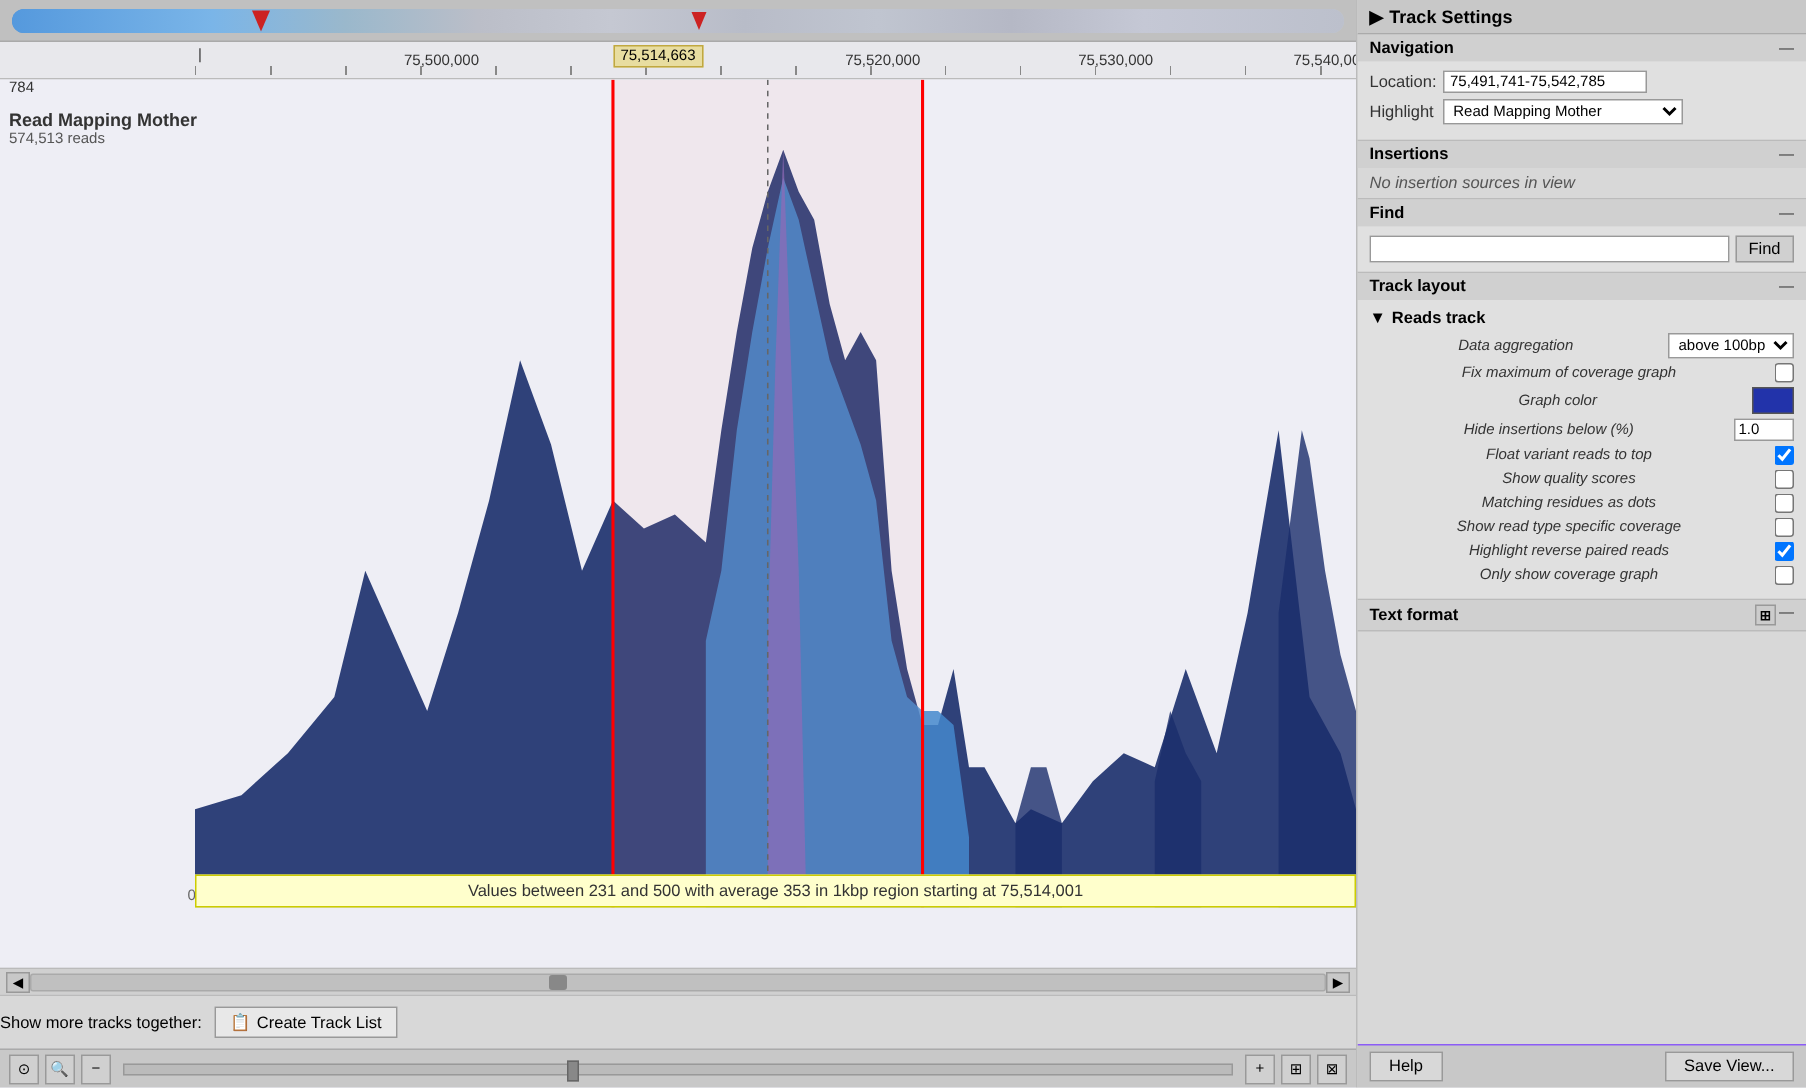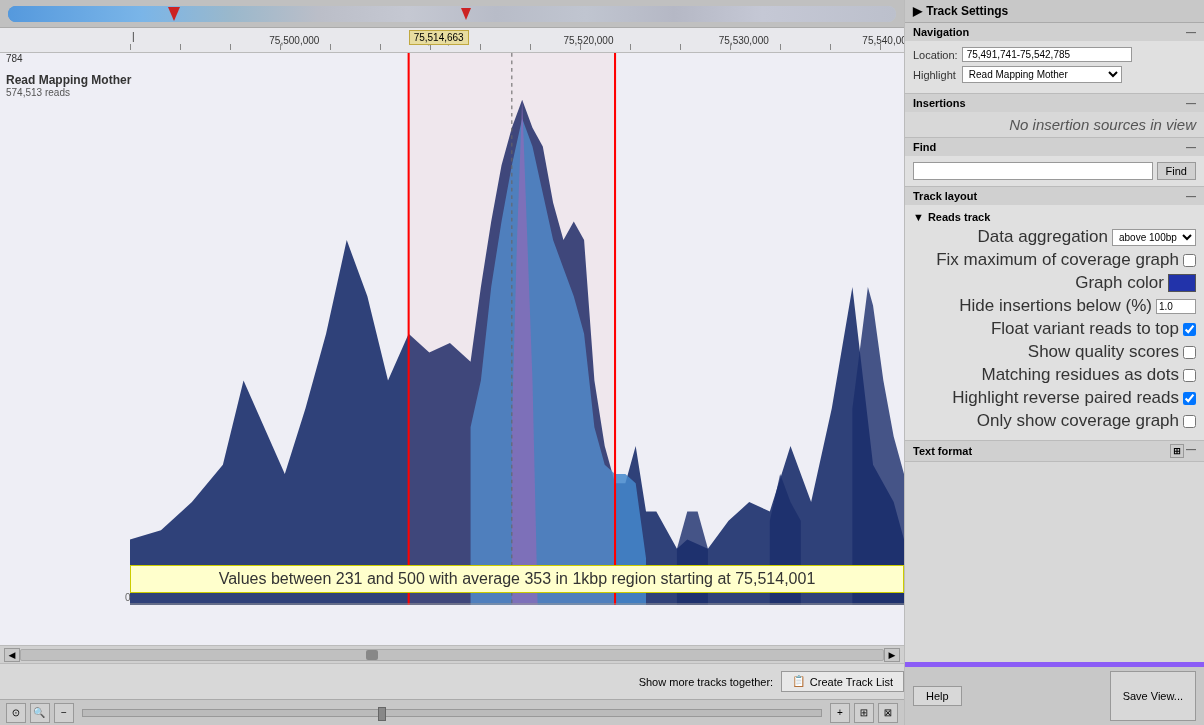--- a/index.html
+++ b/index.html
@@ -20,32 +20,32 @@
     
     
     .track-area { flex: 1; position: relative; overflow: hidden; background: #eeeef5; }
     
     .track-header { position: absolute; left: 0; top: 0; padding: 4px 6px; font-size: 11px; z-index: 5; }
     .track-title { font-weight: bold; color: #333; font-size: 12px; }
     .track-reads { color: #555; font-size: 10px; }
     .track-count { color: #333; font-size: 10px; position: absolute; left: 6px; top: 0; }
     
     
-    .tooltip-bar { position: absolute; bottom: 52px; left: 130px; right: 0; background: #ffffcc; border: 1px solid #cccc00; padding: 4px 8px; font-size: 16px; color: #333; z-index: 10; text-align: center; }
+    .tooltip-bar { position: absolute; bottom: 40px; left: 130px; right: 0; background: #ffffcc; border: 1px solid #cccc00; padding: 4px 8px; font-size: 11px; color: #333; z-index: 10; text-align: center; }
     
     .zero-label { position: absolute; left: 125px; bottom: 42px; font-size: 10px; color: #666; }
     
     
     .h-scrollbar { height: 18px; background: #d0d0d0; border-top: 1px solid #bbb; display: flex; align-items: center; padding: 2px 4px; }
     .h-scrollbar-track { flex: 1; height: 12px; background: #c0c0c0; border: 1px solid #aaa; border-radius: 2px; position: relative; }
     .h-scrollbar-thumb { position: absolute; left: 40%; width: 12px; height: 100%; background: #888; border-radius: 2px; }
     .h-scrollbar-btn { width: 16px; height: 14px; background: #c8c8c8; border: 1px solid #999; font-size: 9px; display: flex; align-items: center; justify-content: center; cursor: pointer; }
     
     
-    .bottom-bar { height: 36px; background: #d8d8d8; border-top: 1px solid #bbb; display: flex; align-items: center; justify-content: flex-end; gap: 8px; font-size: 11px; }
+    .bottom-bar { height: 36px; background: #d8d8d8; border-top: 1px solid #bbb; display: flex; align-items: center; justify-content: flex-start; gap: 8px; font-size: 11px; }
     .create-btn { background: #e8e8e8; border: 1px solid #999; padding: 3px 10px; cursor: pointer; display: flex; align-items: center; gap: 4px; font-size: 11px; }
     
     
     .toolbar-bottom { height: 26px; background: #c8c8c8; border-top: 1px solid #aaa; display: flex; align-items: center; padding: 2px 6px; gap: 4px; }
     .toolbar-icon { width: 20px; height: 20px; background: #d0d0d0; border: 1px solid #999; display: flex; align-items: center; justify-content: center; font-size: 10px; cursor: pointer; }
     
     
     .right-panel { width: 300px; background: #d8d8d8; border-left: 1px solid #bbb; display: flex; flex-direction: column; overflow-y: auto; }
     
     .panel-header { background: #c8c8c8; padding: 4px 8px; font-size: 12px; font-weight: bold; border-bottom: 1px solid #aaa; display: flex; align-items: center; gap: 4px; }
@@ -53,35 +53,35 @@
     .section { border-bottom: 1px solid #bbb; }
     .section-header { background: #d0d0d0; padding: 3px 8px; font-size: 11px; font-weight: bold; display: flex; align-items: center; justify-content: space-between; cursor: pointer; }
     .section-header-left { display: flex; align-items: center; gap: 4px; }
     .section-content { padding: 6px 8px; background: #e0e0e0; }
     
     .form-row { display: flex; align-items: center; margin-bottom: 4px; }
     .form-label { font-size: 11px; color: #333; flex: 1; text-align: right; padding-right: 6px; }
     
     select.small { font-size: 10px; padding: 1px 2px; background: white; border: 1px solid #999; }
     input.small { font-size: 10px; padding: 1px 2px; background: white; border: 1px solid #999; width: 40px; }
-    input[type="text"].location { width: 170px; font-size: 10px; padding: 1px 4px; border: 1px solid #999; background: white; }
+    input[type="text"].location { width: 136px; font-size: 10px; padding: 1px 4px; border: 1px solid #999; background: white; }
     
     .color-swatch { width: 28px; height: 18px; background: #2233aa; border: 1px solid #555; display: inline-block; }
     .checkbox-right { display: flex; align-items: center; justify-content: flex-end; gap: 4px; width: 100%; margin-bottom: 3px; }
-    .checkbox-right label { font-size: 17px; color: #333; flex: 1; text-align: right; }
-    
-    .insertions-msg { padding: 4px 8px; font-size: 15px; color: #555; font-style: italic; text-align: right; }
+    .checkbox-right label { font-size: 10px; color: #333; flex: 1; text-align: center; font-style: italic; }
+    
+    .insertions-msg { padding: 4px 8px; font-size: 11px; color: #555; font-style: italic; text-align: left; }
     
     .find-row { display: flex; gap: 4px; }
     .find-input { flex: 1; font-size: 11px; border: 1px solid #999; background: white; padding: 2px 4px; }
     .find-btn { font-size: 11px; padding: 2px 8px; background: #d0d0d0; border: 1px solid #999; cursor: pointer; }
     
-    .bottom-buttons { display: flex; justify-content: space-between; align-items: center; padding: 4px 8px; background: #c8c8c8; border-top: 5px solid #8b5cf6; }
+    .bottom-buttons { display: flex; justify-content: space-between; align-items: center; padding: 4px 8px; background: #c8c8c8; border-top: 1px solid #8b5cf6; }
     .help-btn { font-size: 11px; padding: 3px 12px; background: #d8d8d8; border: 1px solid #999; cursor: pointer; }
-    .save-btn { font-size: 11px; padding: 18px 12px; background: #d8d8d8; border: 1px solid #999; cursor: pointer; }
+    .save-btn { font-size: 11px; padding: 3px 12px; background: #d8d8d8; border: 1px solid #999; cursor: pointer; }
     
     
     .chart-svg { width: 100%; height: 100%; }
     
     .panel-expand-btn { width: 14px; height: 14px; border: 1px solid #999; background: #ccc; display: flex; align-items: center; justify-content: center; font-size: 9px; cursor: pointer; }
     
     .section-minimize { font-size: 10px; color: #666; cursor: pointer; }
   </style>
 </head>
 <body>
@@ -279,20 +279,24 @@
         <div class="checkbox-right">
           <label>Show quality scores</label>
           <input type="checkbox" style="">
         </div>
 
         <div class="checkbox-right">
           <label>Matching residues as dots</label>
           <input type="checkbox" style="">
         </div>
 
+        <div class="checkbox-right">
+          <label>Show read type specific coverage</label>
+          <input type="checkbox" style="">
+        </div>
 
         <div class="checkbox-right">
           <label>Highlight reverse paired reads</label>
           <input type="checkbox" checked="" style="">
         </div>
 
         <div class="checkbox-right">
           <label>Only show coverage graph</label>
           <input type="checkbox" style="">
         </div>

